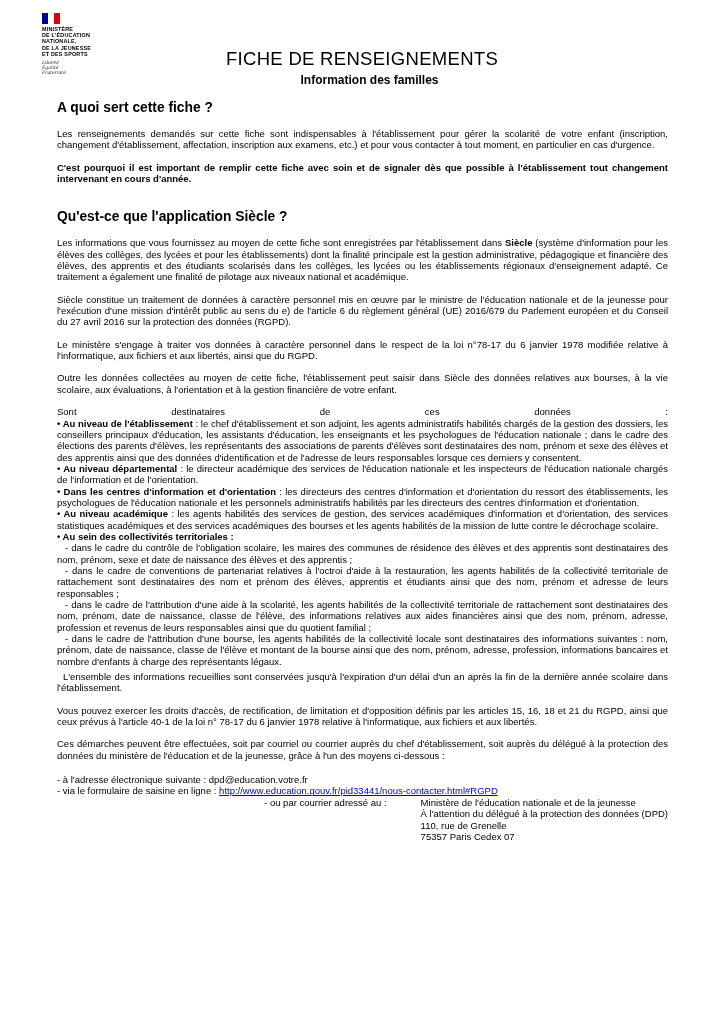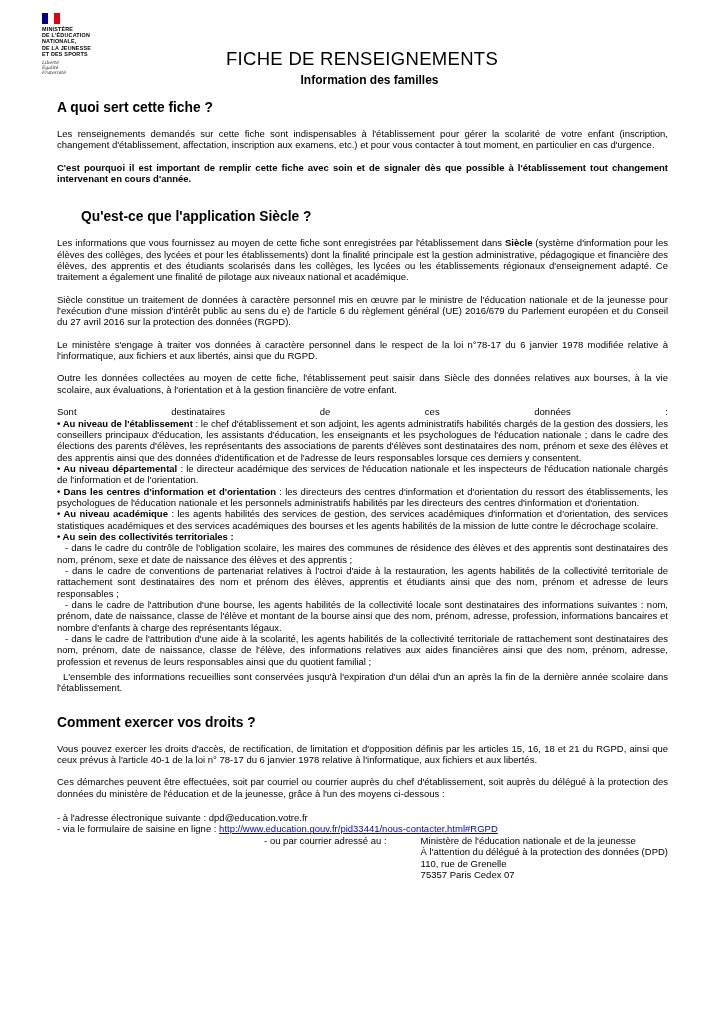--- a/index.html
+++ b/index.html
@@ -16,21 +16,21 @@
   .mlines{font-size:5.4px;line-height:6.2px;font-weight:bold;letter-spacing:.2px;text-transform:uppercase;}
   .motto{margin-top:3px;font-family:"DejaVu Serif",serif;font-style:italic;font-size:4.6px;line-height:5.2px;color:#222;}
 
   .titleblock{position:absolute;left:0;top:48px;width:724px;text-align:center;}
   .doc-title{font-size:18.5px;font-weight:400;letter-spacing:.3px;margin:0;}
   .doc-subtitle{font-size:12px;font-weight:bold;margin:3px 0 0 0;padding-left:15px;}
 
   
   main{position:absolute;left:57px;top:100px;width:611px;}
   h3.sect{font-size:13.8px;font-weight:bold;margin:0 0 13px 0;}
-  h3.gap1{margin-top:25px;margin-left:24px;}
+  h3.gap1{margin-top:25px;}
   h3.gap2{margin-top:21px;}
   p{font-size:9.5px;line-height:11.35px;text-align:justify;margin:0 0 11px 0;}
   p.bold{font-weight:bold;}
   b{font-weight:bold;}
   p.spread{text-align:justify;text-align-last:justify;}
   p.tight{margin:0;}
   p.dash{margin:0;text-indent:8px;}
   p.retention{margin-top:4px;text-indent:6px;}
 
   
@@ -87,26 +87,25 @@
     <p class="spread tight">Sont destinataires de ces données :</p>
 
     <p class="tight"><b>• Au niveau de l'établissement</b><span> : le chef d'établissement et son adjoint, les agents administratifs habilités chargés de la gestion des dossiers, les conseillers principaux d'éducation, les assistants d'éducation, les enseignants et les psychologues de l'éducation nationale ; dans le cadre des élections des parents d'élèves, les représentants des associations de parents d'élèves sont destinataires des nom, prénom et sexe des élèves et des apprentis ainsi que des données d'identification et de l'adresse de leurs responsables lorsque ces derniers y consentent.</span></p>
     <p class="tight"><b>• Au niveau départemental</b><span> : le directeur académique des services de l'éducation nationale et les inspecteurs de l'éducation nationale chargés de l'information et de l'orientation.</span></p>
     <p class="tight"><b>• Dans les centres d'information et d'orientation</b><span> : les directeurs des centres d'information et d'orientation du ressort des établissements, les psychologues de l'éducation nationale et les personnels administratifs habilités par les directeurs des centres d'information et d'orientation.</span></p>
     <p class="tight"><b>• Au niveau académique</b><span> : les agents habilités des services de gestion, des services académiques d'information et d'orientation, des services statistiques académiques et des services académiques des bourses et les agents habilités de la mission de lutte contre le décrochage scolaire.</span></p>
     <p class="tight"><b>• Au sein des collectivités territoriales :</b><span></span></p>
 
     <p class="dash">- dans le cadre du contrôle de l'obligation scolaire, les maires des communes de résidence des élèves et des apprentis sont destinataires des nom, prénom, sexe et date de naissance des élèves et des apprentis ;</p>
     <p class="dash">- dans le cadre de conventions de partenariat relatives à l'octroi d'aide à la restauration, les agents habilités de la collectivité territoriale de rattachement sont destinataires des nom et prénom des élèves, apprentis et étudiants ainsi que des nom, prénom et adresse de leurs responsables ;</p>
+    <p class="dash">- dans le cadre de l'attribution d'une aide à la scolarité, les agents habilités de la collectivité territoriale de rattachement sont destinataires des nom, prénom, date de naissance, classe de l'élève, des informations relatives aux aides financières ainsi que des nom, prénom, adresse, profession et revenus de leurs responsables ainsi que du quotient familial ;</p>
     <p class="dash">- dans le cadre de l'attribution d'une bourse, les agents habilités de la collectivité locale sont destinataires des informations suivantes : nom, prénom, date de naissance, classe de l'élève et montant de la bourse ainsi que des nom, prénom, adresse, profession, informations bancaires et nombre d'enfants à charge des représentants légaux.</p>
-    <p class="dash">- dans le cadre de l'attribution d'une aide à la scolarité, les agents habilités de la collectivité territoriale de rattachement sont destinataires des nom, prénom, date de naissance, classe de l'élève, des informations relatives aux aides financières ainsi que des nom, prénom, adresse, profession et revenus de leurs responsables ainsi que du quotient familial ;</p>
 
     <p class="spread retention">L'ensemble des informations recueillies sont conservées jusqu'à l'expiration d'un délai d'un an après la fin de la dernière année scolaire dans l'établissement.</p>
 
-    <h3 class="sect gap2">Comment exercer vos droits ?</h3>
     <p>Vous pouvez exercer les droits d'accès, de rectification, de limitation et d'opposition définis par les articles 15, 16, 18 et 21 du RGPD, ainsi que ceux prévus à l'article 40-1 de la loi n° 78-17 du 6 janvier 1978 relative à l'informatique, aux fichiers et aux libertés.</p>
     <p>Ces démarches peuvent être effectuées, soit par courriel ou courrier auprès du chef d'établissement, soit auprès du délégué à la protection des données du ministère de l'éducation et de la jeunesse, grâce à l'un des moyens ci-dessous :</p>
 
     <div class="contact">
       <p class="row tight"><span>- à l'adresse électronique suivante : </span><span>dpd@education.votre.fr</span></p>
       <p class="row tight"><span>- via le formulaire de saisine en ligne : </span><a class="link">http://www.education.gouv.fr/pid33441/nous-contacter.html#RGPD</a></p>
       <div class="mailrow">
         <span class="lbl">- ou par courrier adressé au :</span>
         <div class="addr">
           <div>Ministère de l'éducation nationale et de la jeunesse</div>

